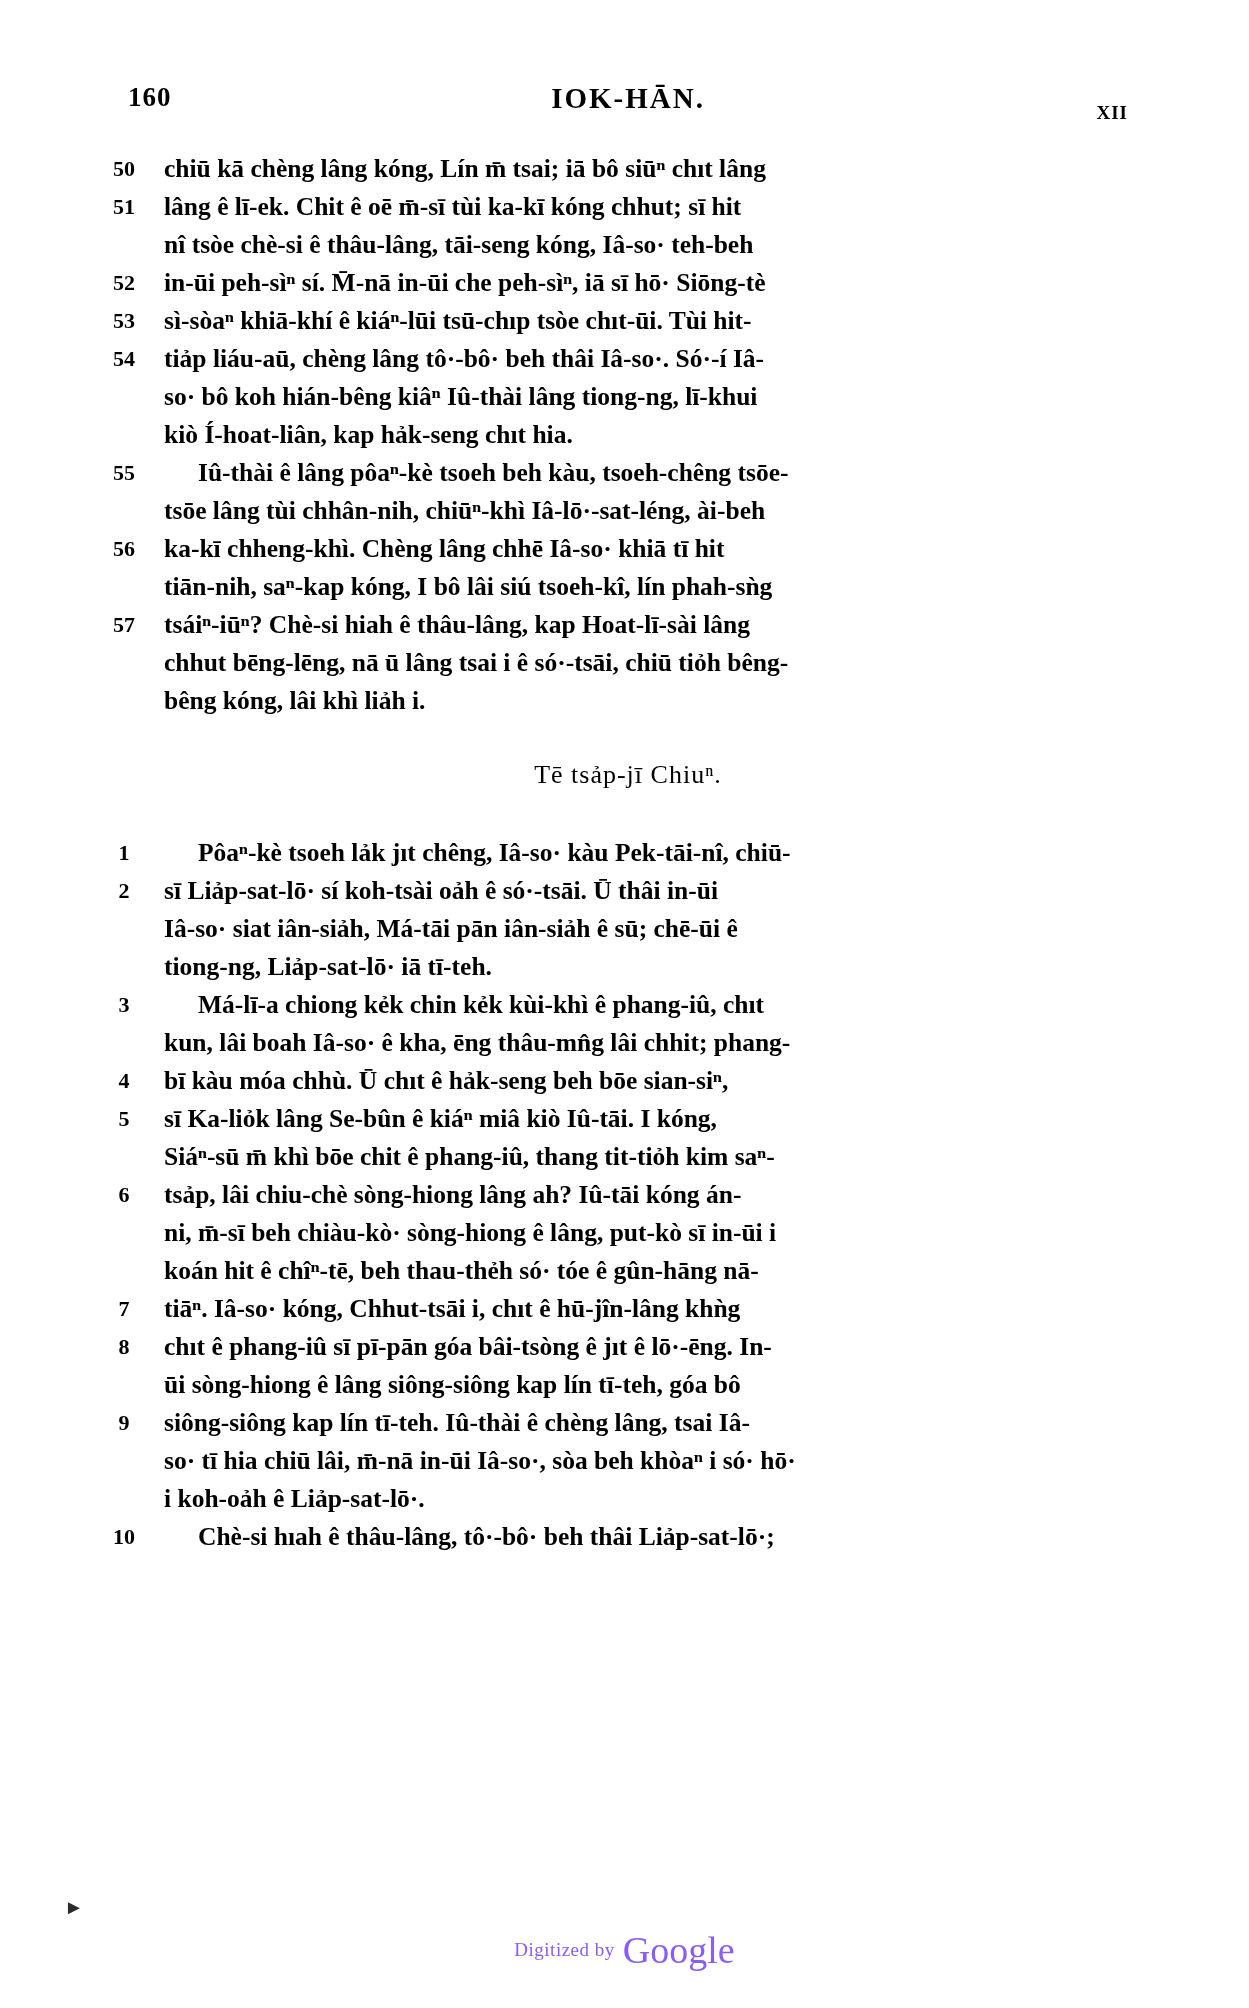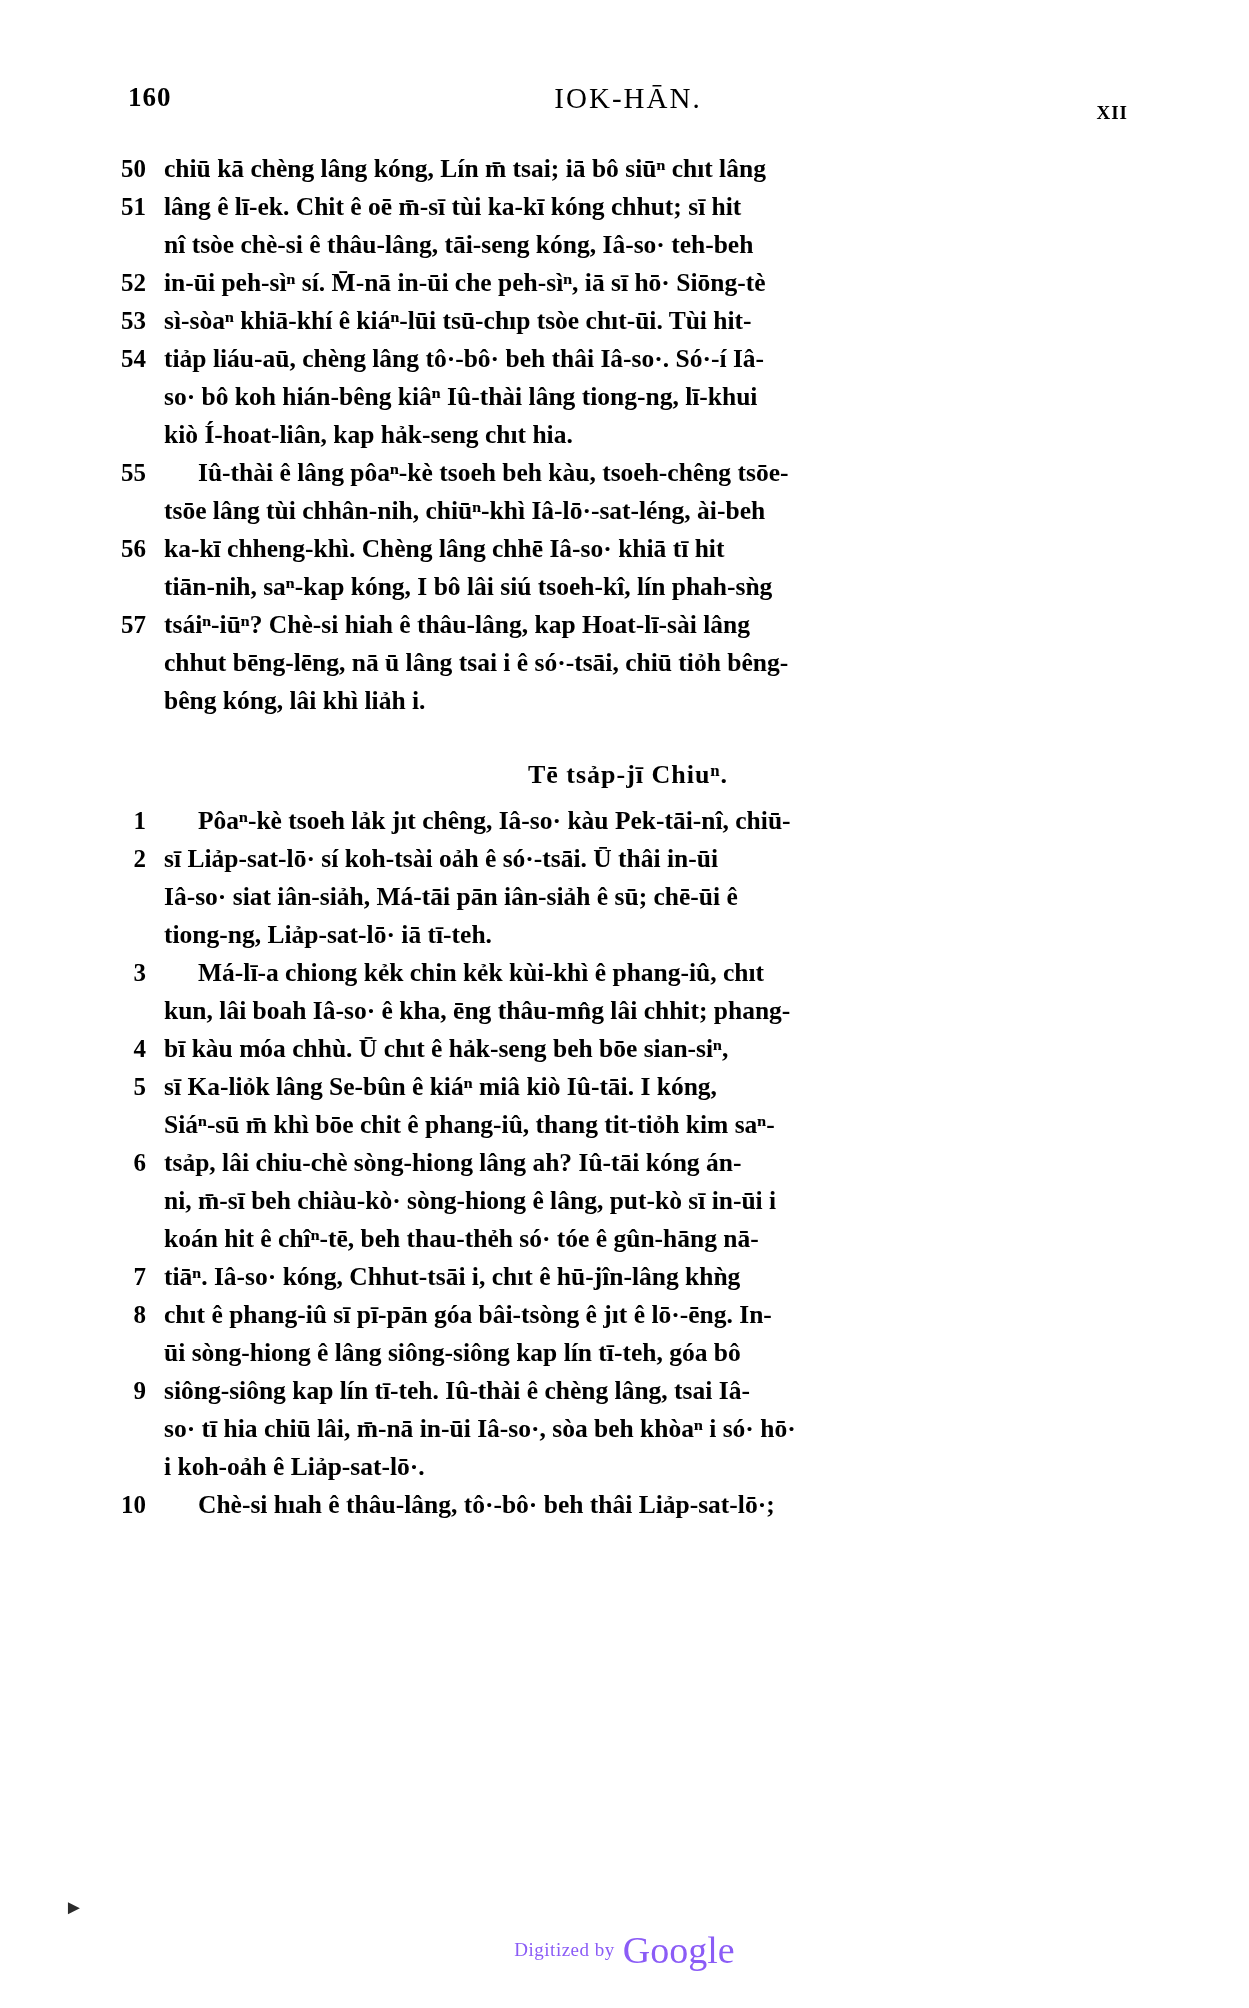--- a/index.html
+++ b/index.html
@@ -37,21 +37,21 @@
     font-size: 27px;
     letter-spacing: 1px;
     text-align: right;
   }
   .header .running-title {
     position: absolute;
     left: 0;
     right: 0;
     top: 0;
     text-align: center;
-    font-weight: normal;
+    font-weight: bold;
     font-size: 29px;
     letter-spacing: 2px;
   }
   .header .sig {
     position: absolute;
     right: 0;
     top: 20px;
     font-weight: bold;
     font-size: 19px;
     letter-spacing: 1px;
@@ -68,38 +68,38 @@
     min-height: 38px;
     line-height: 38px;
     font-size: 25.5px;
     font-weight: bold;
     white-space: nowrap;
   }
   .line .num {
     position: absolute;
     left: -26px;
     width: 44px;
-    text-align: right;
-    font-weight: bold;
-    font-size: 25px;
+    text-align: center;
+    font-weight: bold;
+    font-size: 22px;
   }
   .line .txt {
     display: block;
     padding-left: 36px;
   }
   .line.indent .txt {
     text-indent: 34px;
   }
   .sec-head {
     text-align: center;
     font-size: 26px;
-    font-weight: bold;
+    font-weight: normal;
     letter-spacing: 1px;
     margin-top: 40px;
-    margin-bottom: 12px;
+    margin-bottom: 44px;
   }
   
   .watermark {
     position: absolute;
     left: 0;
     right: 0;
     bottom: 36px;
     text-align: center;
     color: #8b5cf6;
     font-family: "Liberation Serif", serif;

